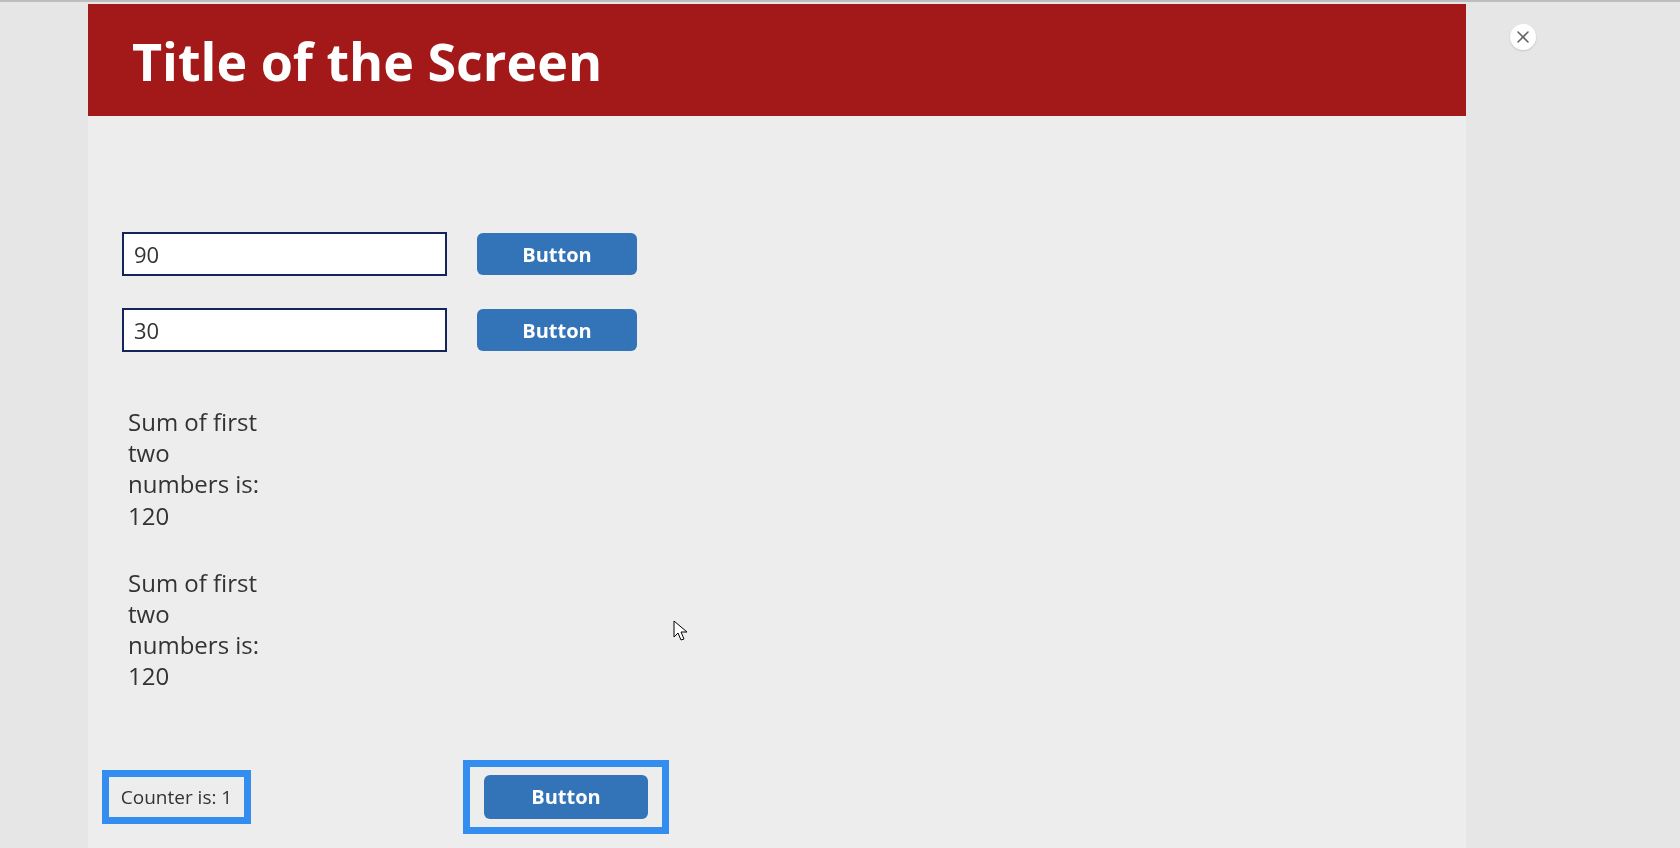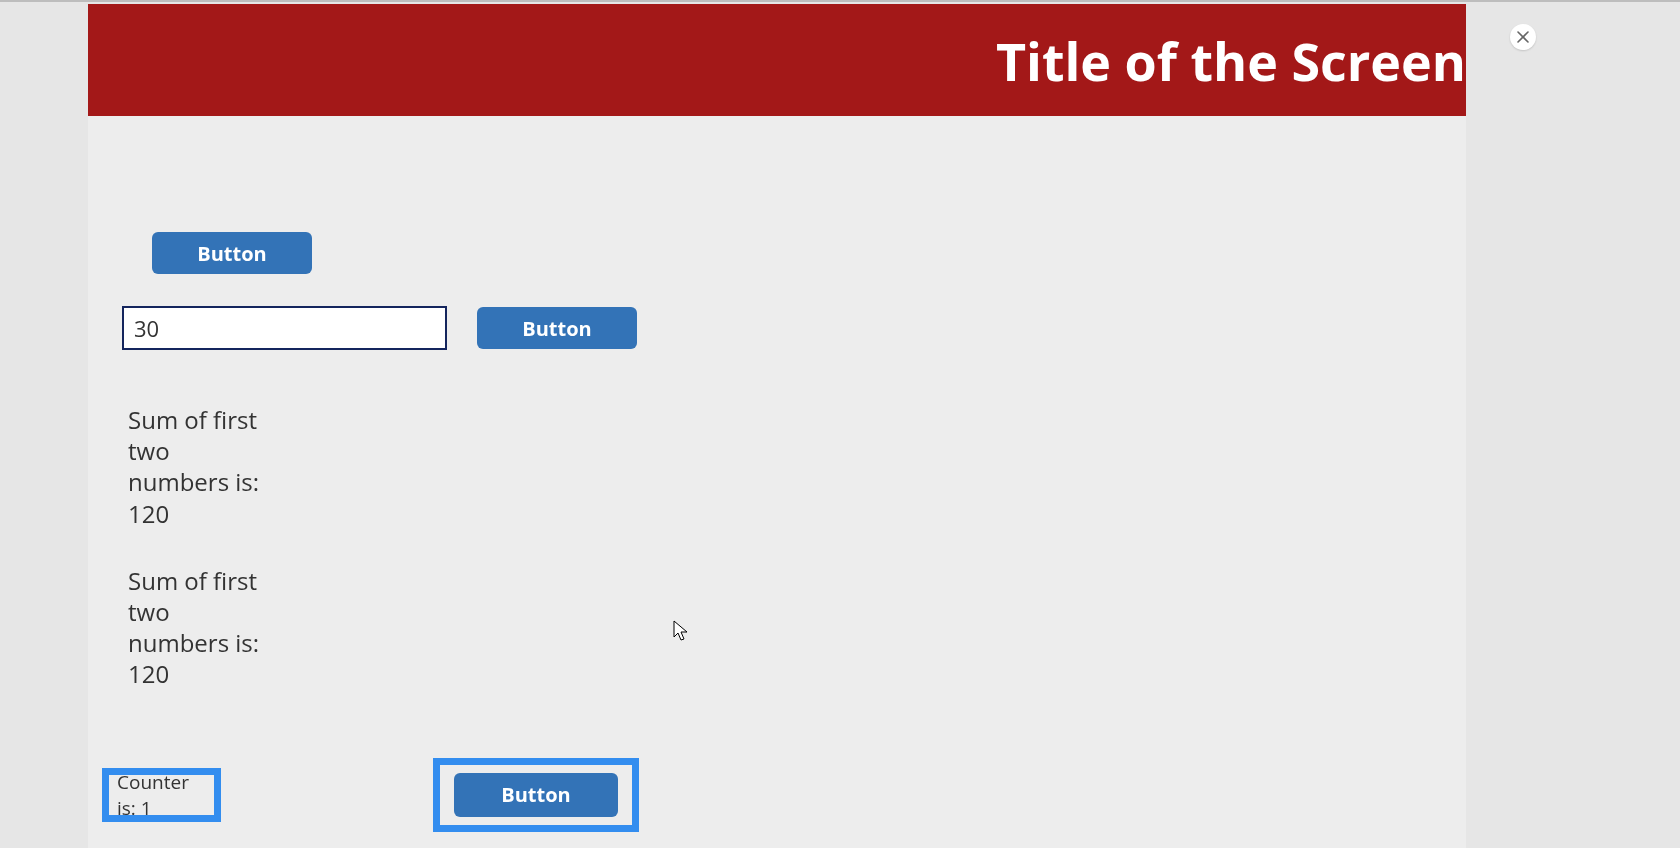--- a/index.html
+++ b/index.html
@@ -30,21 +30,21 @@
       width: 1378px;
       height: 844px;
       background: #ededed;
     }
     .header-bar {
       width: 100%;
       height: 112px;
       background: #a31818;
       display: flex;
       align-items: center;
-      justify-content: flex-end;
+      justify-content: flex-start;
       padding-left: 44px;
     }
     .header-title {
       color: #ffffff;
       font-size: 52px;
       font-weight: 700;
     }
     .content-area {
       padding: 116px 34px 0 34px;
     }
@@ -95,21 +95,21 @@
       margin-left: -20px;
     }
     .highlight-box {
       border: 7px solid #338def;
       padding: 8px;
       display: inline-flex;
       align-items: center;
       justify-content: center;
     }
     .counter-box {
-      width: 119px;
+      width: 149px;
       height: 54px;
     }
     .counter-text {
       font-size: 19px;
       color: #333333;
     }
     .button-box {
       padding: 8px 14px;
       margin-left: 212px;
     }
@@ -161,20 +161,21 @@
 <div class="top-line"></div>
 
 <div class="page-container">
   <div class="header-bar">
     <div class="header-title">Title of the Screen</div>
   </div>
 
   <div class="content-area">
 
     <div class="input-row">
+      <input class="text-input" type="text" value="90" style="">
       <button class="action-button">Button</button>
     </div>
 
     <div class="input-row">
       <input class="text-input" type="text" value="30" style="">
       <button class="action-button">Button</button>
     </div>
 
     <div class="sum-text">Sum of first two numbers is: 120</div>
     <div class="sum-text second">Sum of first two numbers is: 120</div>

